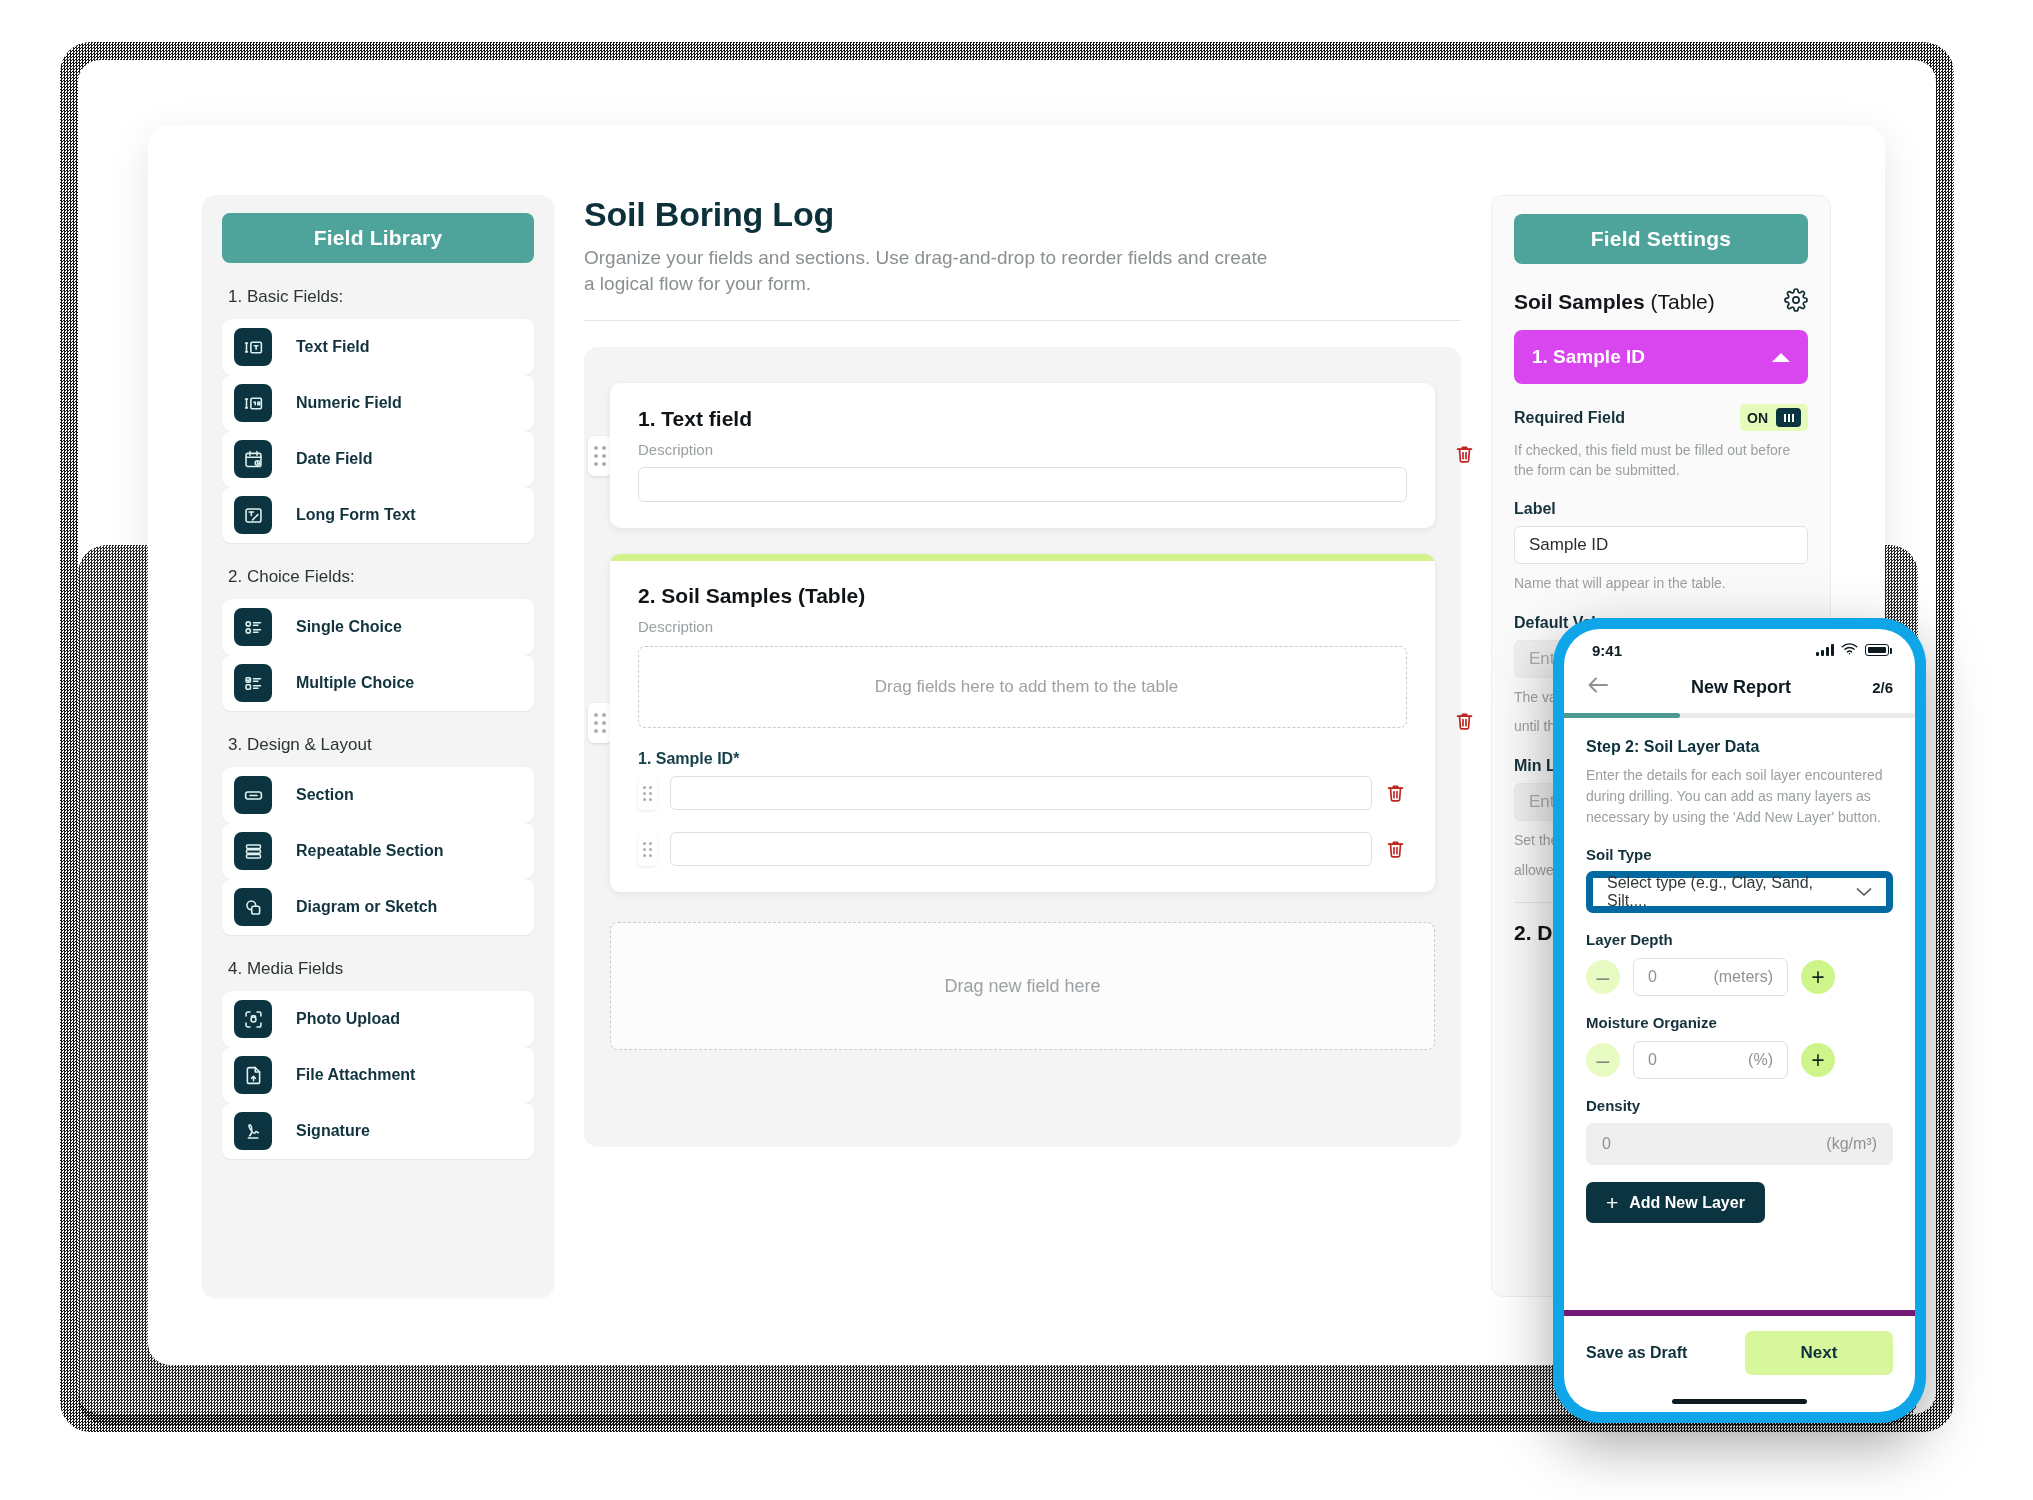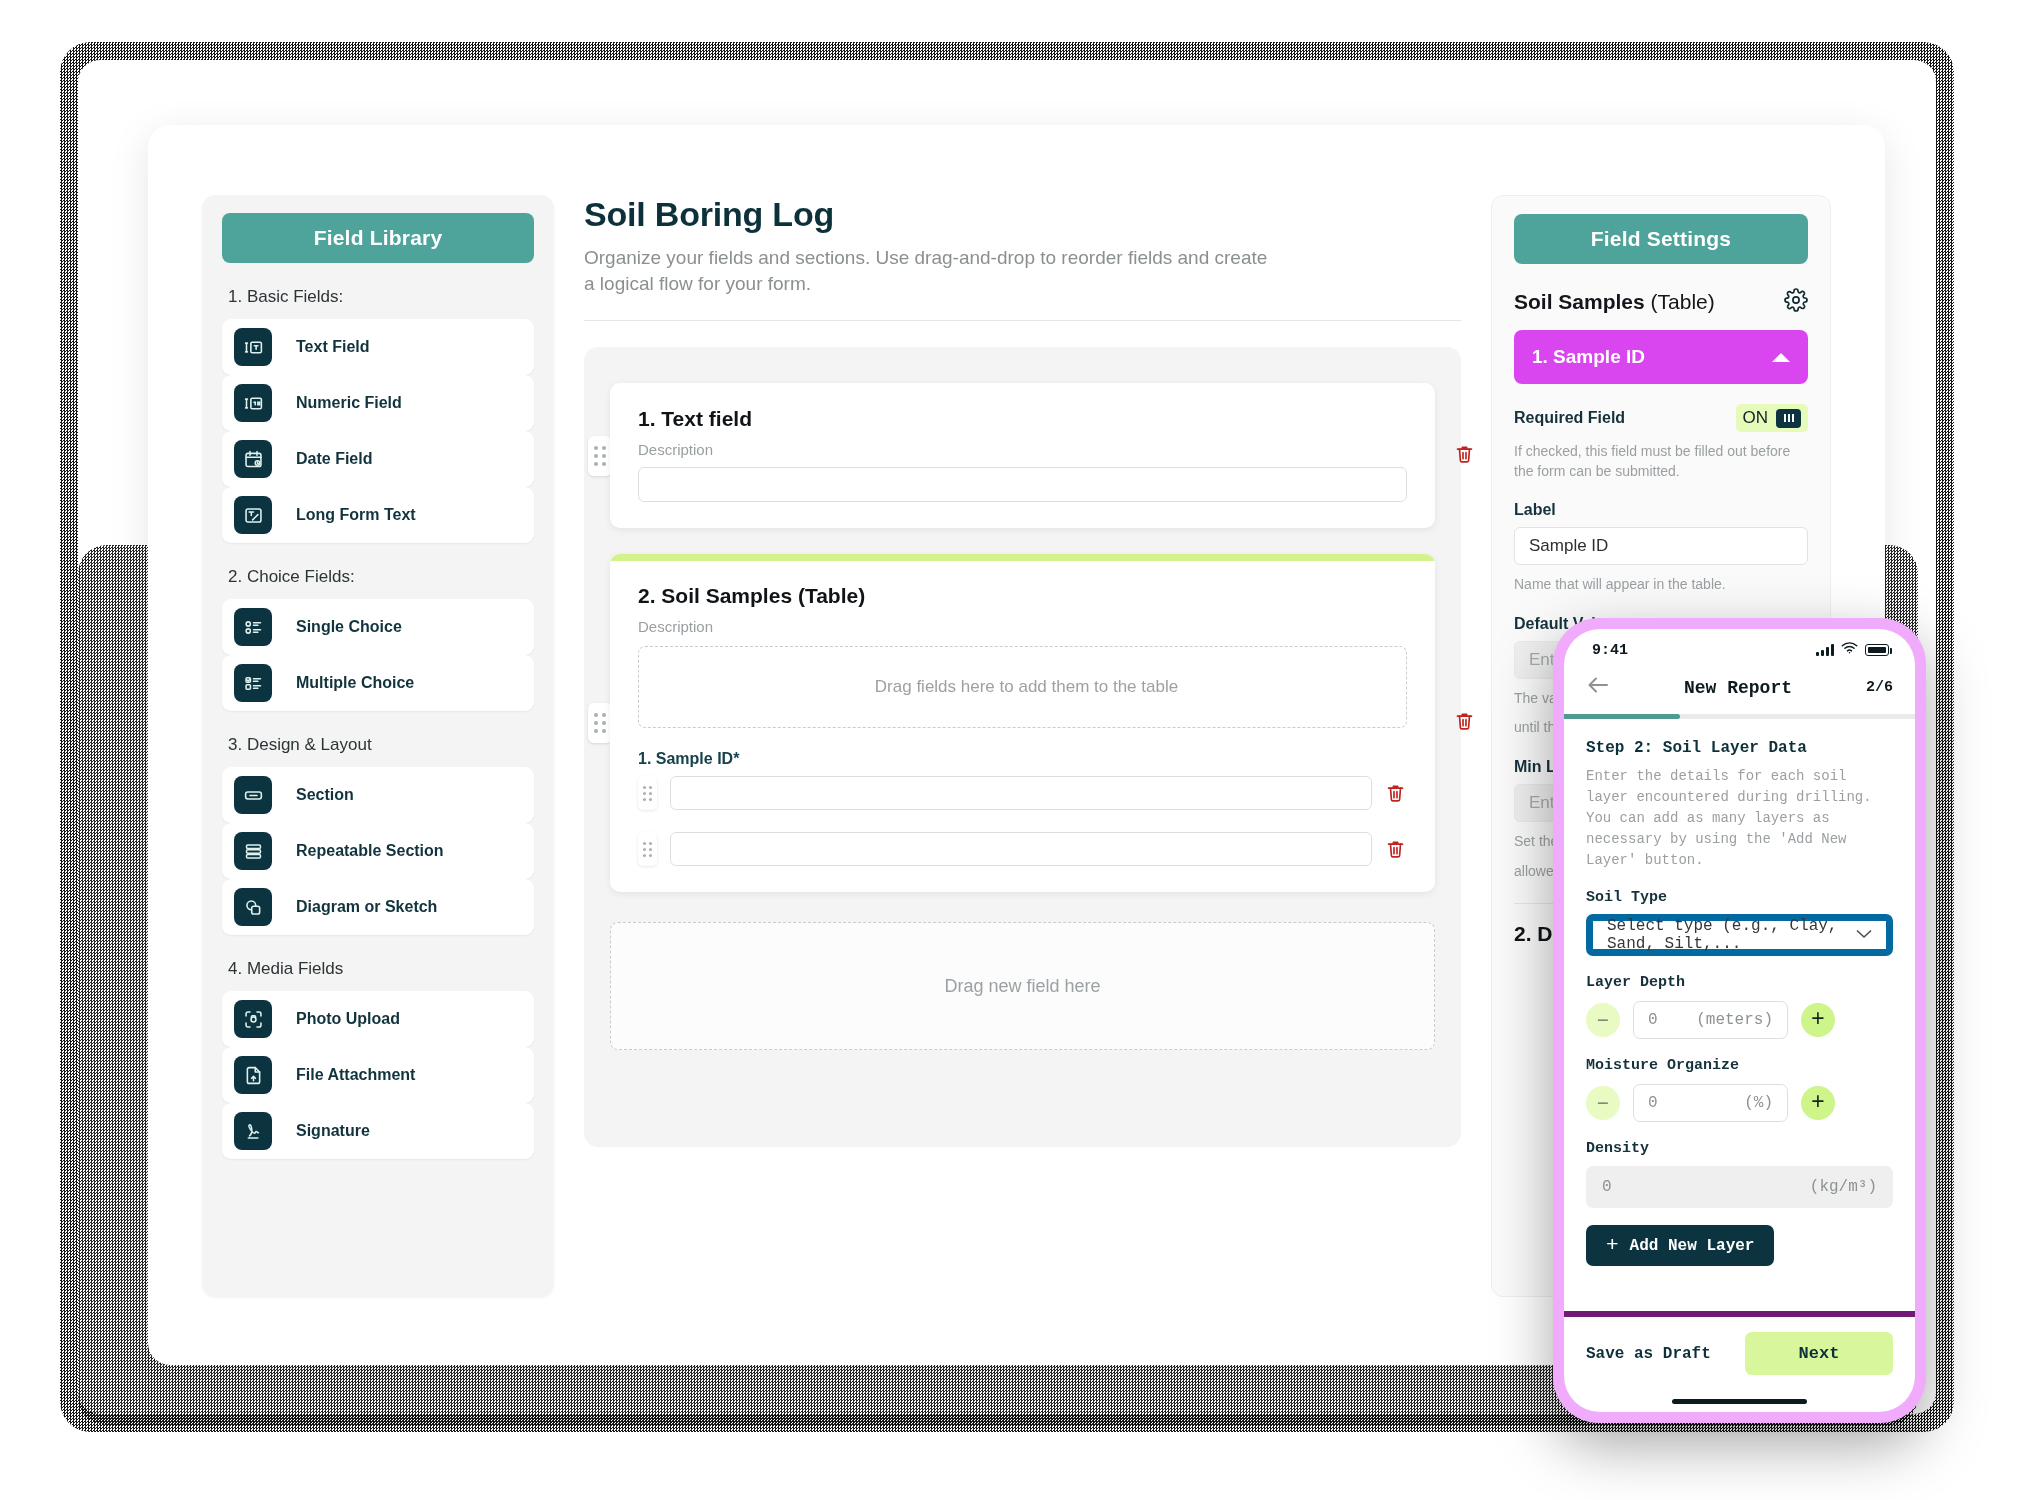--- a/index.html
+++ b/index.html
@@ -279,21 +279,21 @@
     margin-top: 20px;
     display:flex; align-items:center; justify-content:space-between;
   }
   .fs-label { font-size: 16px; font-weight: 700; color: #15323c; }
   .toggle {
     background: #e6fbb9;
     border-radius: 5px;
     padding: 4px 7px;
     display:flex; align-items:center; gap:8px;
   }
-  .toggle .on-text { font-size: 17px; font-weight: 400; color:#0f2027; }
+  .toggle .on-text { font-size: 14px; font-weight: 700; color:#0f2027; }
   .toggle .knob {
     width: 25px; height: 19px; border-radius:4px; background:#0c3440;
     display:flex; align-items:center; justify-content:center; gap:2px;
   }
   .toggle .knob i { width:2px; height:8px; background:#fff; display:block; }
 
   .fs-help { font-size: 14px; color: #9a9fa2; line-height:1.4; margin-top: 10px; }
   .fs-group { margin-top: 20px; }
   .fs-input {
     margin-top: 8px;
@@ -308,26 +308,25 @@
   }
   .fs-input.placeholder { background:#efefef; border-color:#eaeaea; color:#a6abae; }
   .fs-divider { height:1px; background:#e6e6e6; margin-top: 22px; }
   .fs-next-section { margin-top: 18px; font-size: 21px; font-weight: 700; color: #101417; }
 
   
   #phone {
     position: absolute;
     left: 1553px; top: 618px;
     width: 373px; height: 805px;
-    background: #f0abfc;
+    background: #0ea5e9;
     border-radius: 46px;
     padding: 11px;
     z-index: 30;
     box-shadow: 0 22px 60px rgba(0,0,0,.35);
-    font-family: Liberation Mono, monospace;
   }
   #phone-screen {
     width: 100%; height: 100%;
     background: #ffffff;
     border-radius: 36px;
     overflow: hidden;
     display: flex; flex-direction: column;
     position: relative;
   }
   .status-bar {

